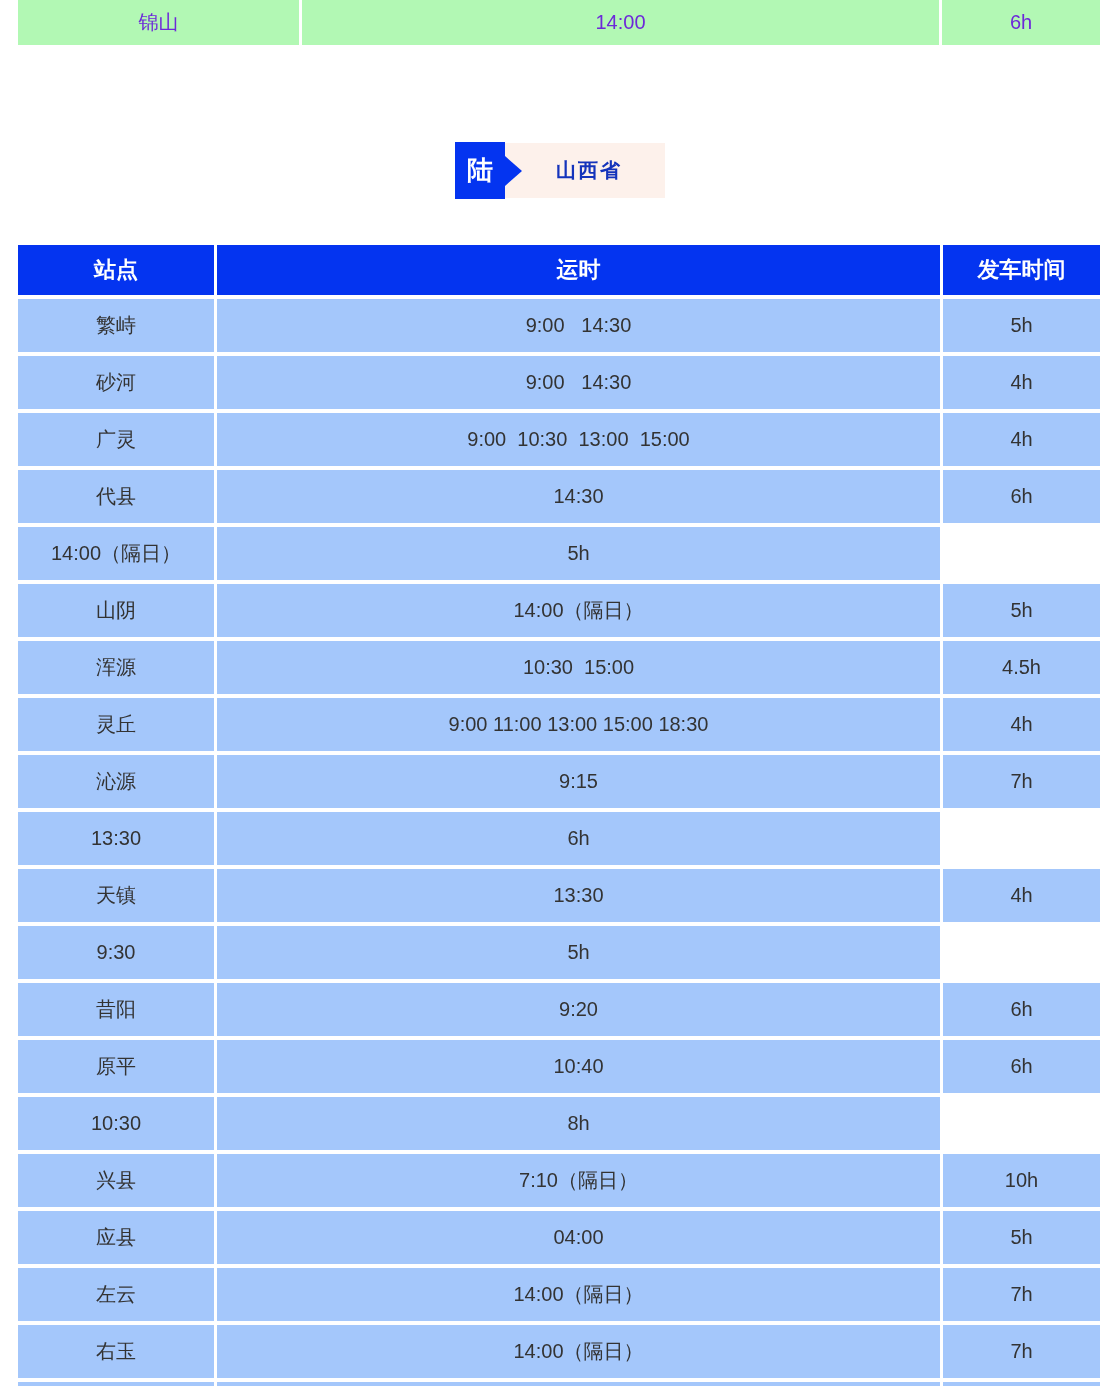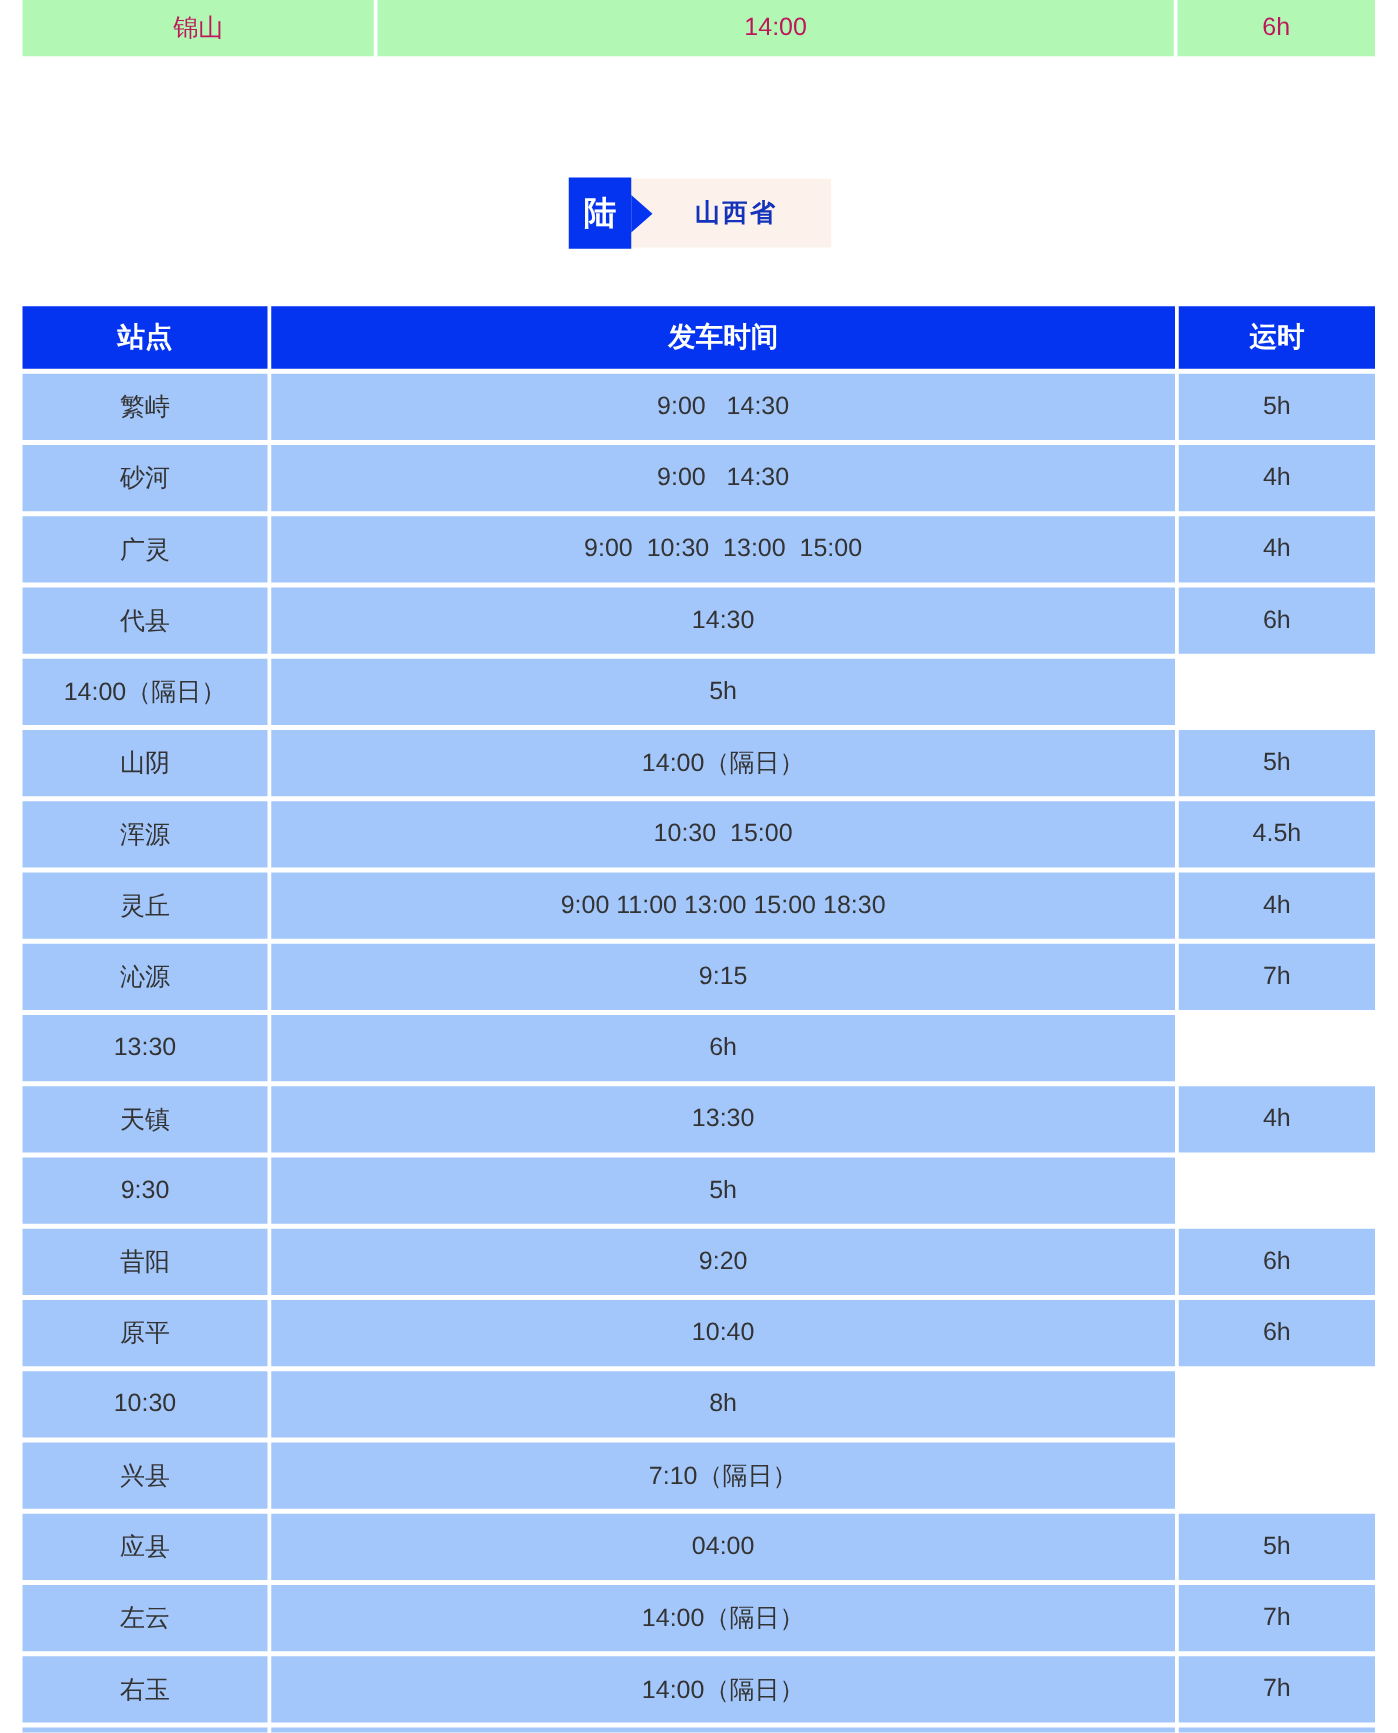--- a/index.html
+++ b/index.html
@@ -11,21 +11,21 @@
     font-family:"Liberation Sans","DejaVu Sans",sans-serif;
   }
   
   .green-row{
     position:absolute;top:0;left:18px;width:1082px;height:45px;
     display:grid;grid-template-columns:281px 637px 158px;column-gap:3px;
   }
   .green-row .cell{
     background:#b2f8b4;
     display:flex;align-items:center;justify-content:center;
-    font-size:20px;color:#be185d;
+    font-size:20px;color:#6d28d9;
   }
   
   .badge-wrap{position:absolute;top:142px;left:455px;width:210px;height:57px;}
   .badge-strip{
     position:absolute;left:48px;top:1px;width:162px;height:55px;
     background:#fdf1eb;
     display:flex;align-items:center;justify-content:center;
     padding-left:10px;box-sizing:border-box;
   }
   .badge-title{font-size:20px;font-weight:bold;color:#1433bb;letter-spacing:2px;}
@@ -76,22 +76,22 @@
   <div class="badge-strip">
     <span class="badge-title">山西省</span>
   </div>
   <div class="badge-square">陆</div>
   <div class="badge-arrow"></div>
 </div>
 
 <div class="timetable">
   <div class="t-row head">
     <div class="cell">站点</div>
+    <div class="cell">运时</div>
     <div class="cell">发车时间</div>
-    <div class="cell">运时</div>
   </div>
 
   <div class="t-row">
     <div class="cell">繁峙</div>
     <div class="cell">9:00   14:30</div>
     <div class="cell">5h</div>
   </div>
 
   <div class="t-row">
     <div class="cell">砂河</div>
@@ -169,20 +169,21 @@
   </div>
 
   <div class="t-row">
     <div class="cell">10:30</div>
     <div class="cell">8h</div>
   </div>
 
   <div class="t-row">
     <div class="cell">兴县</div>
     <div class="cell">7:10（隔日）</div>
+    <div class="cell">10h</div>
   </div>
 
   <div class="t-row">
     <div class="cell">应县</div>
     <div class="cell">04:00</div>
     <div class="cell">5h</div>
   </div>
 
   <div class="t-row">
     <div class="cell">左云</div>

